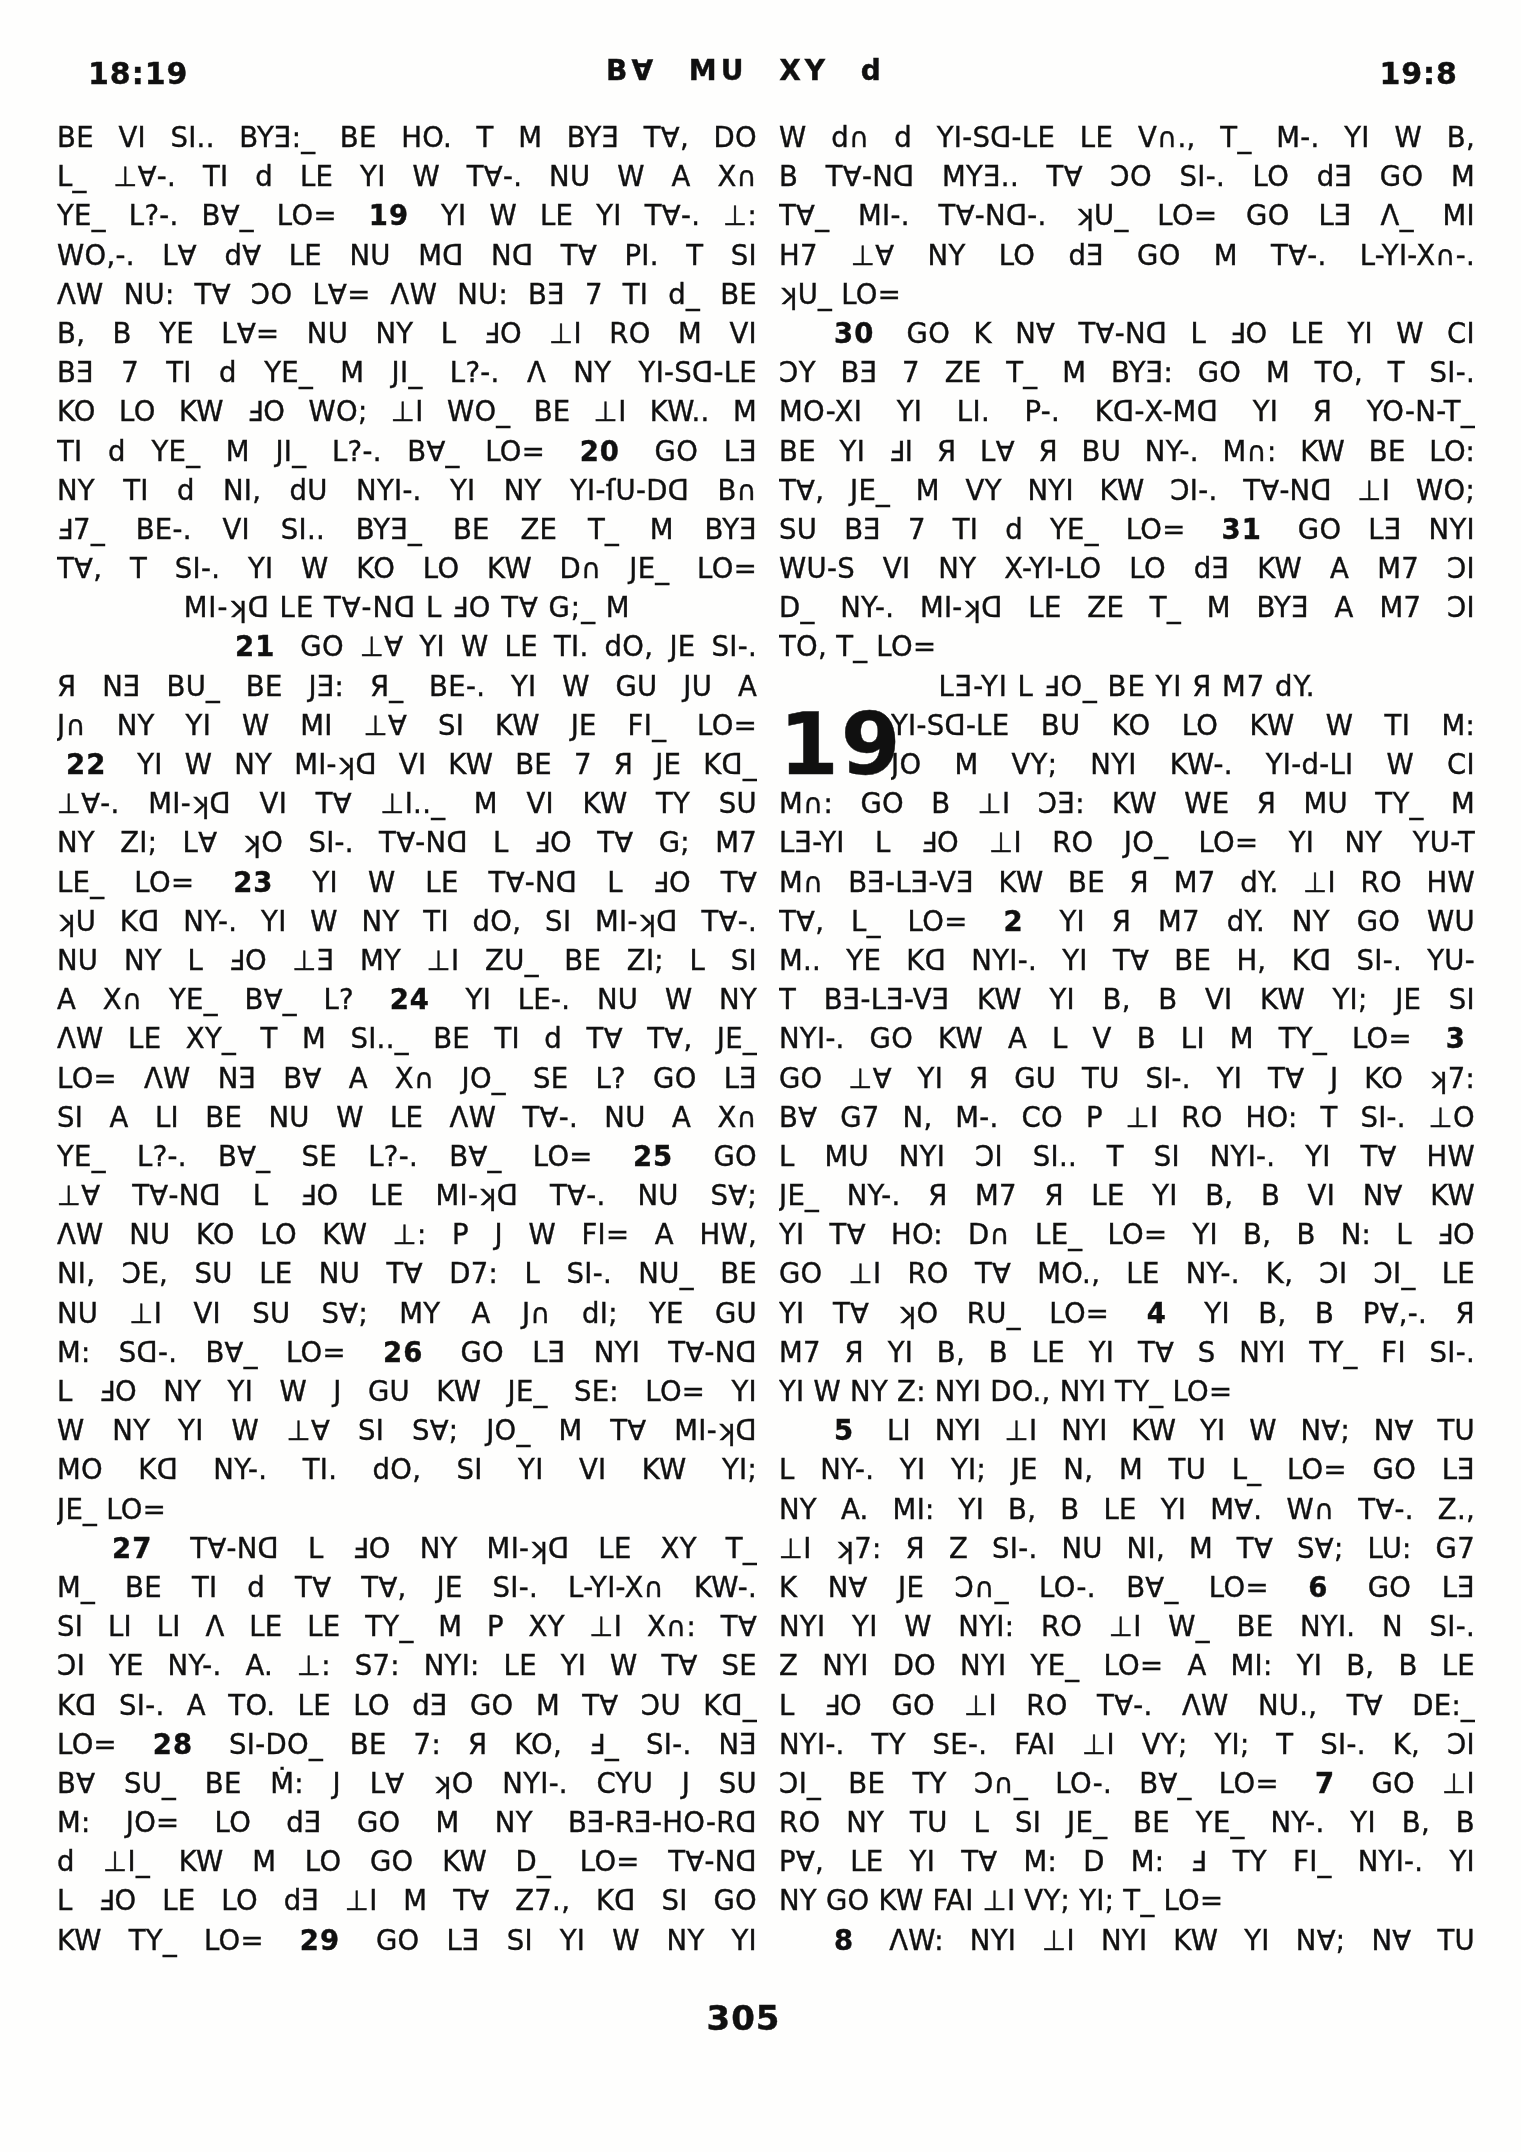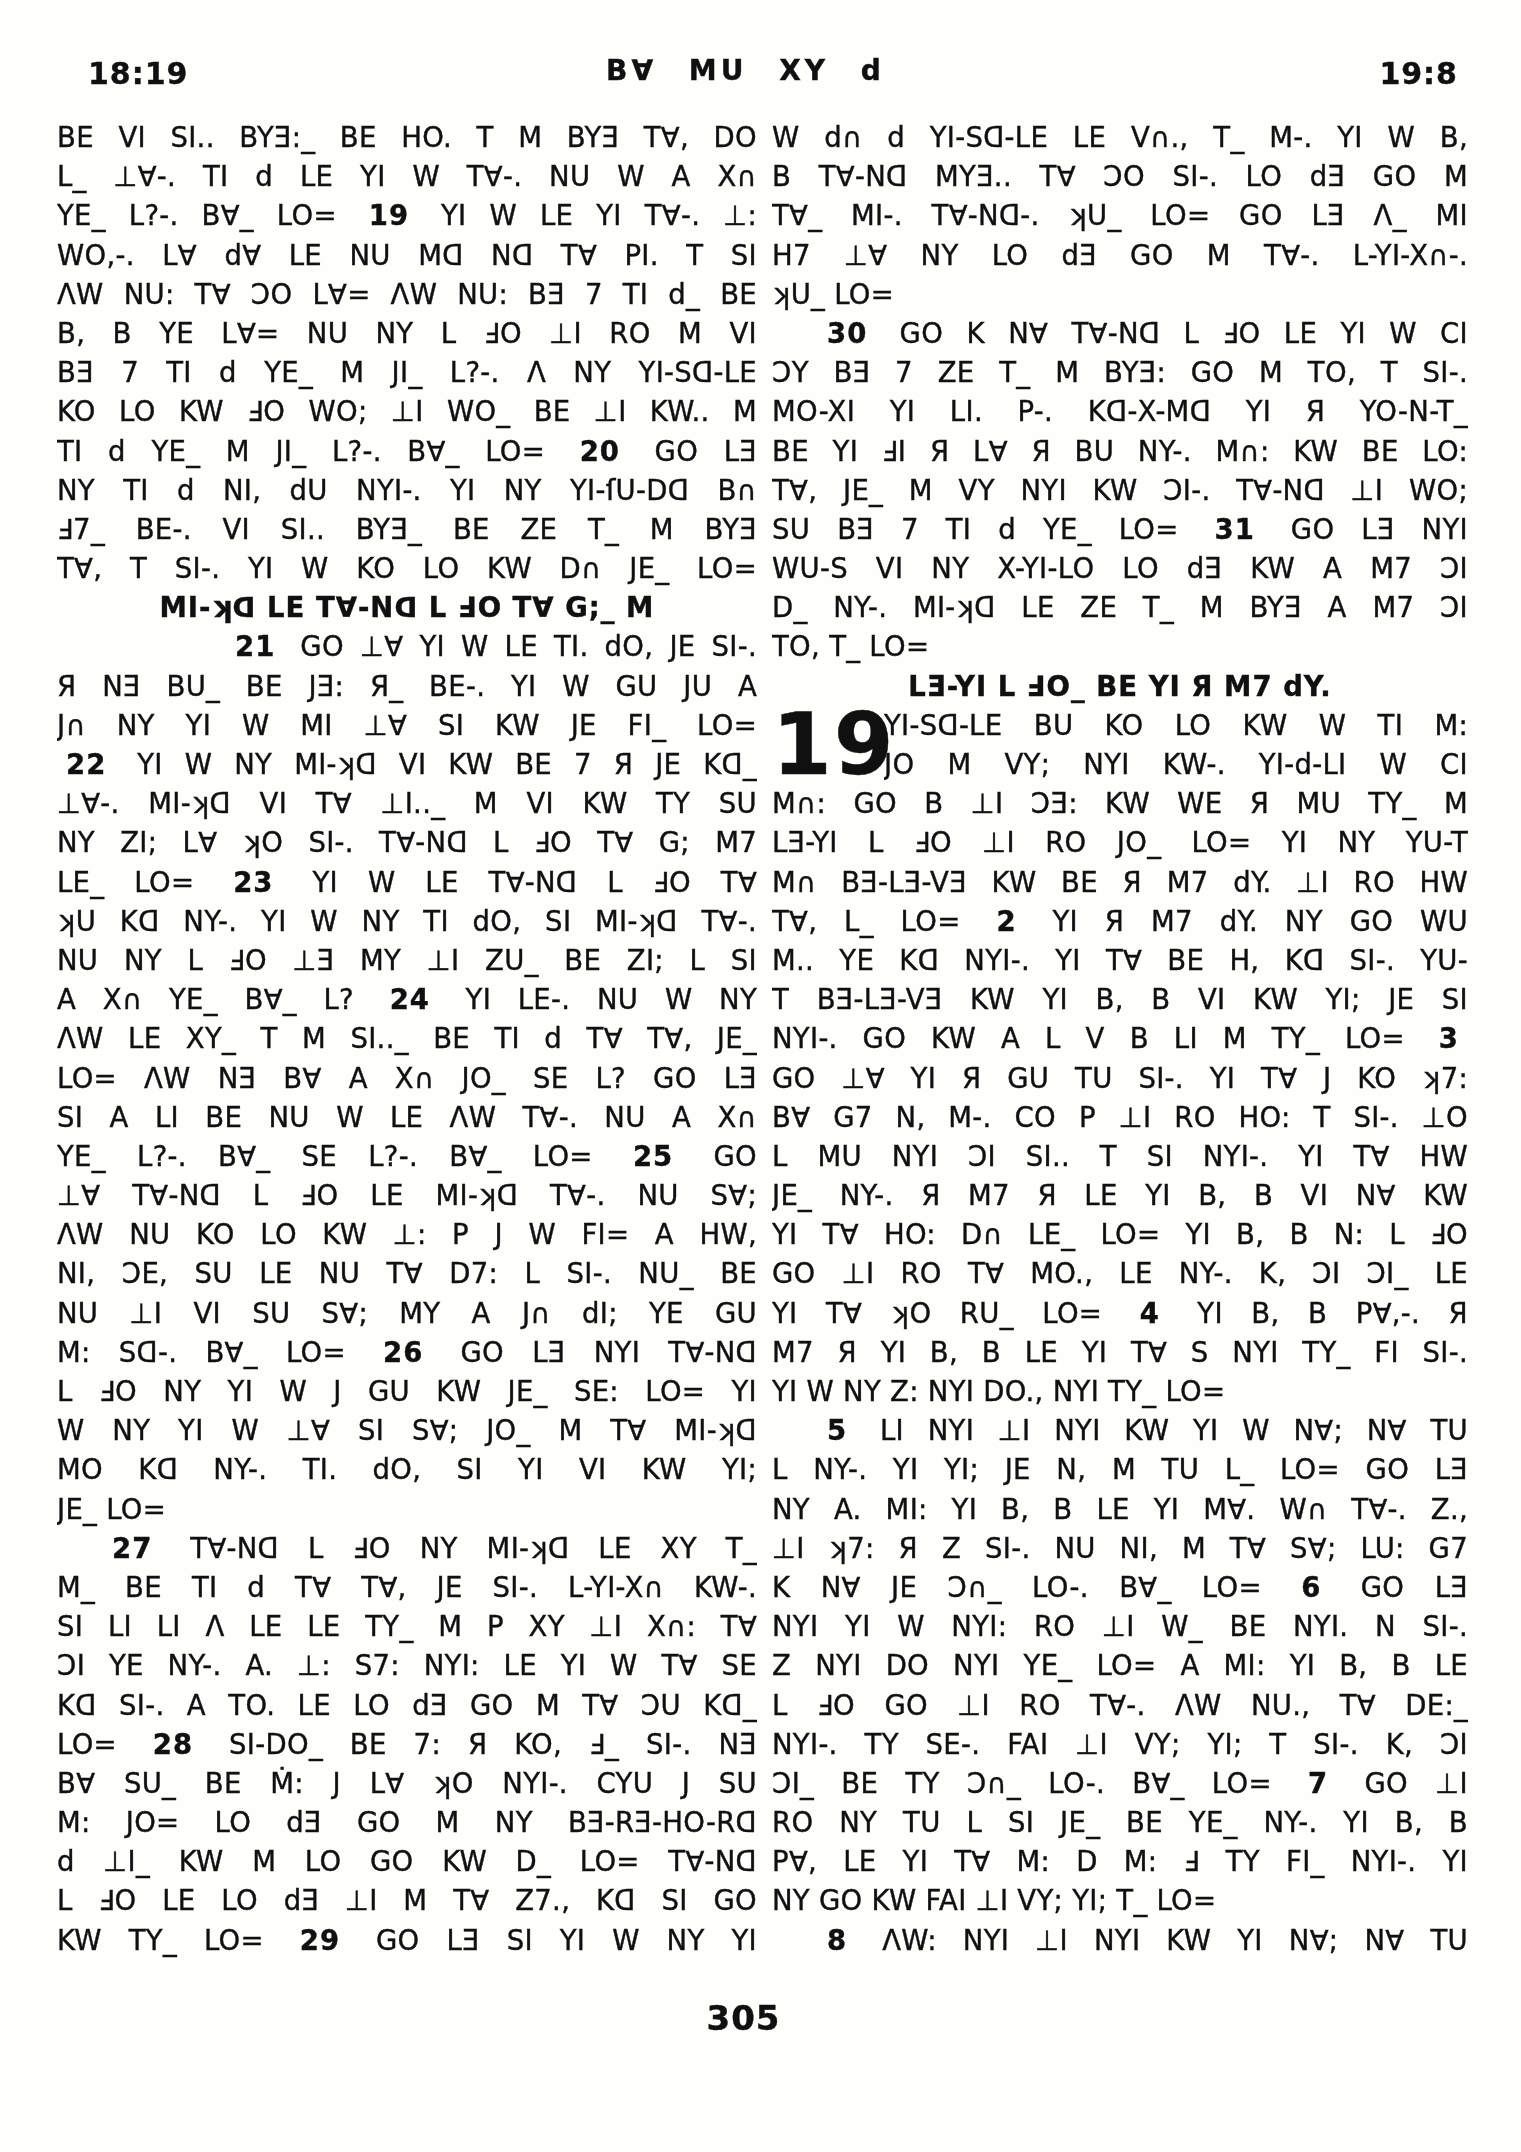--- a/index.html
+++ b/index.html
@@ -22,35 +22,35 @@
   .hdr-ref.left{left:88px;}
   .hdr-ref.right{right:63px;}
   .hdr-title{
     position:absolute;left:0;top:-2px;width:100%;
     text-align:center;font-size:28px;font-weight:700;
     letter-spacing:4px;word-spacing:18px;text-indent:-30px;
   }
   
   .cols{
     position:absolute;top:118px;left:57px;
-    display:flex;gap:15px;
+    display:flex;gap:22px;
   }
   .col{width:700px;}
   .col.right{width:696px;}
   .ln{
     font-size:27.5px;
     line-height:39.2px;
     height:39.2px;
     letter-spacing:0.3px;
     text-align:justify;
     text-align-last:justify;
     overflow:hidden;
   }
   .ln.left{text-align:left;text-align-last:left;}
-  .ln.center{text-align:center;text-align-last:center;font-weight:700;letter-spacing:1px;}
+  .ln.center{text-align:center;text-align-last:center;font-weight:400;letter-spacing:1px;}
   .ln.ind{padding-left:55px;}
   .ln.ind2{padding-left:178px;}
   .vn{font-weight:700;margin:0 9px;letter-spacing:1px;}
   .ln.ind .vn:first-child, .ln.ind2 .vn:first-child{margin-left:0;}
   .chapnum{
     float:left;
     width:112px;height:77px;
     font-size:86px;line-height:77px;
     font-weight:700;letter-spacing:2px;
   }

